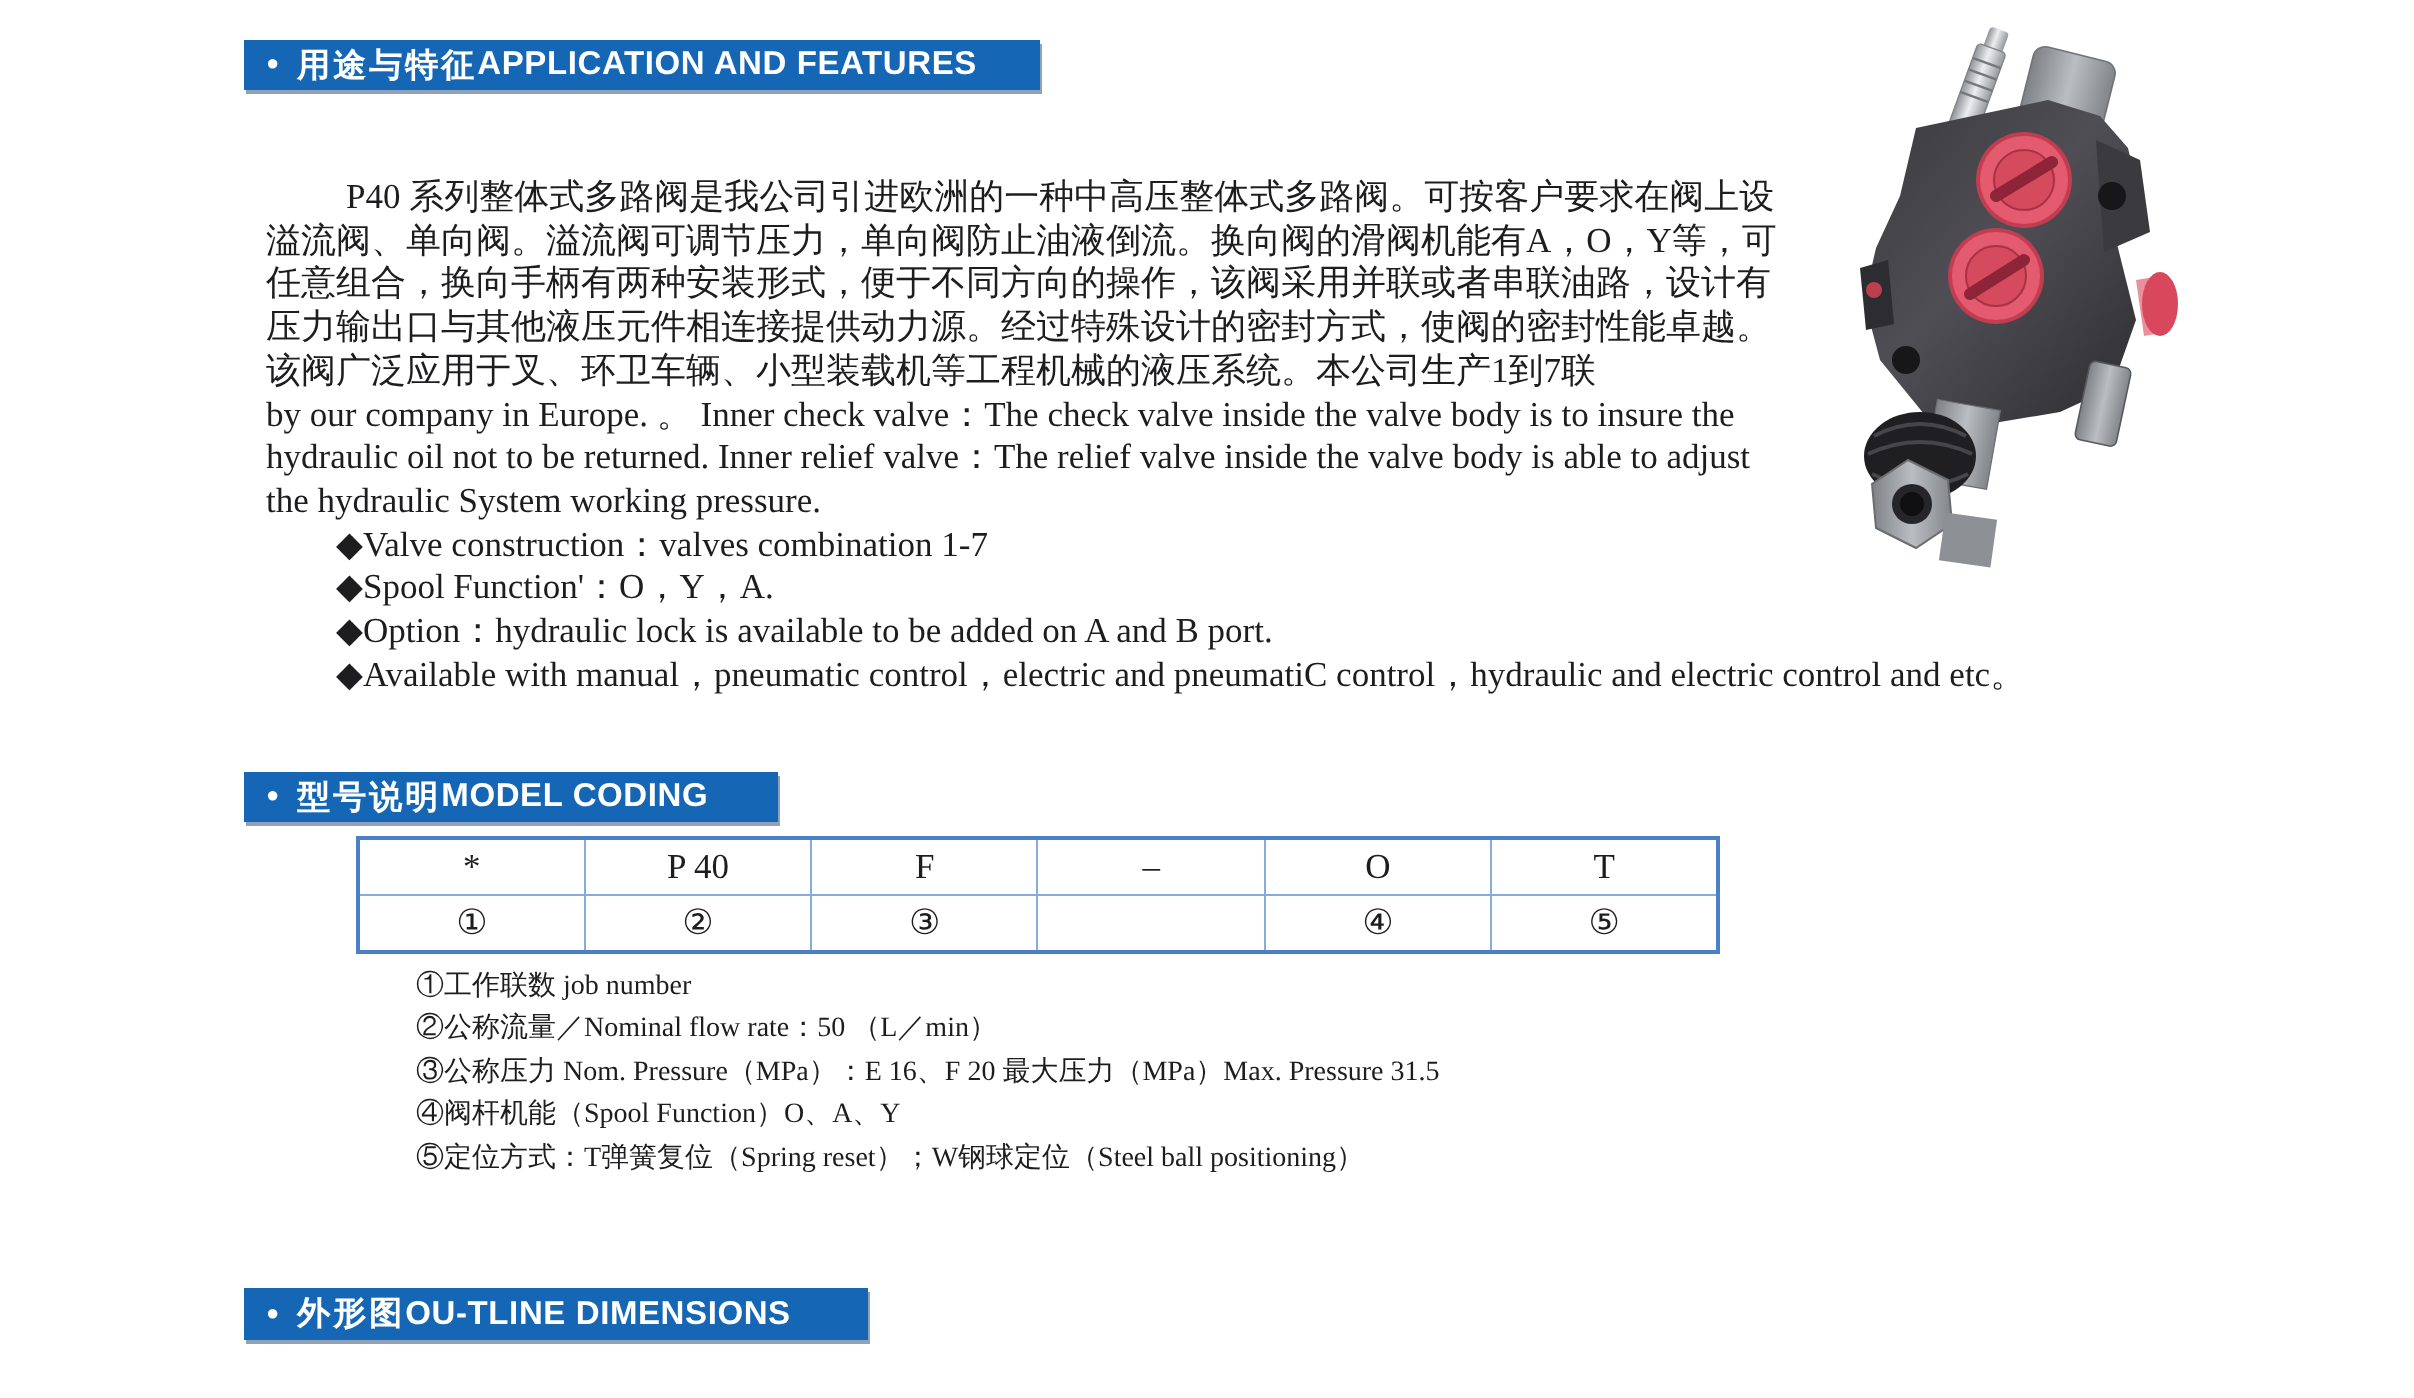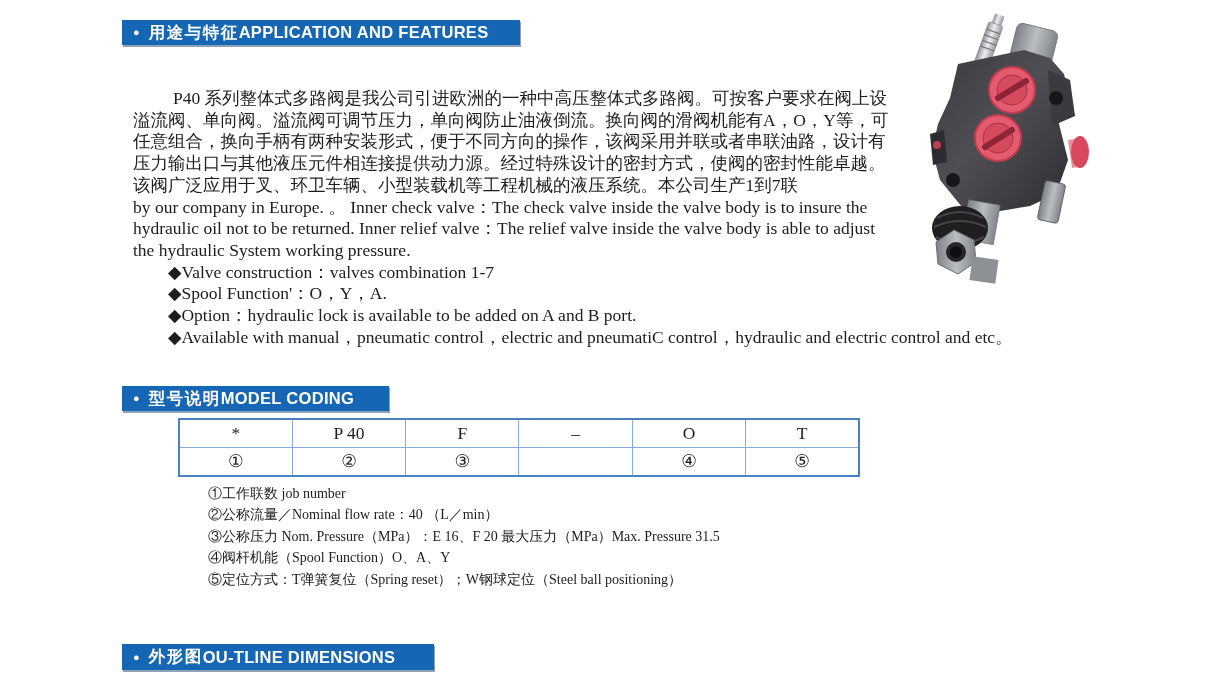--- a/index.html
+++ b/index.html
@@ -101,21 +101,21 @@
       <td>③</td>
       <td></td>
       <td>④</td>
       <td>⑤</td>
     </tr>
   </tbody>
     </table>
 
   <div class="model-list">
     <div class="line">①工作联数 job number</div>
-    <div class="line">②公称流量／Nominal flow rate：40 （L／min）</div>
+    <div class="line">②公称流量／Nominal flow rate：50 （L／min）</div>
     <div class="line">③公称压力 Nom.  Pressure（MPa）：E 16、F 20 最大压力（MPa）Max.  Pressure 31.5</div>
     <div class="line">④阀杆机能（Spool Function）O、A、Y</div>
     <div class="line">⑤定位方式：T弹簧复位（Spring reset）；W钢球定位（Steel ball positioning）</div>
   </div>
 
   <div class="bar" id="bar-outline">
     <span class="dot">●</span>
     <span class="cn">外形图</span>
     <span class="en">OU-TLINE DIMENSIONS</span>
   </div>

